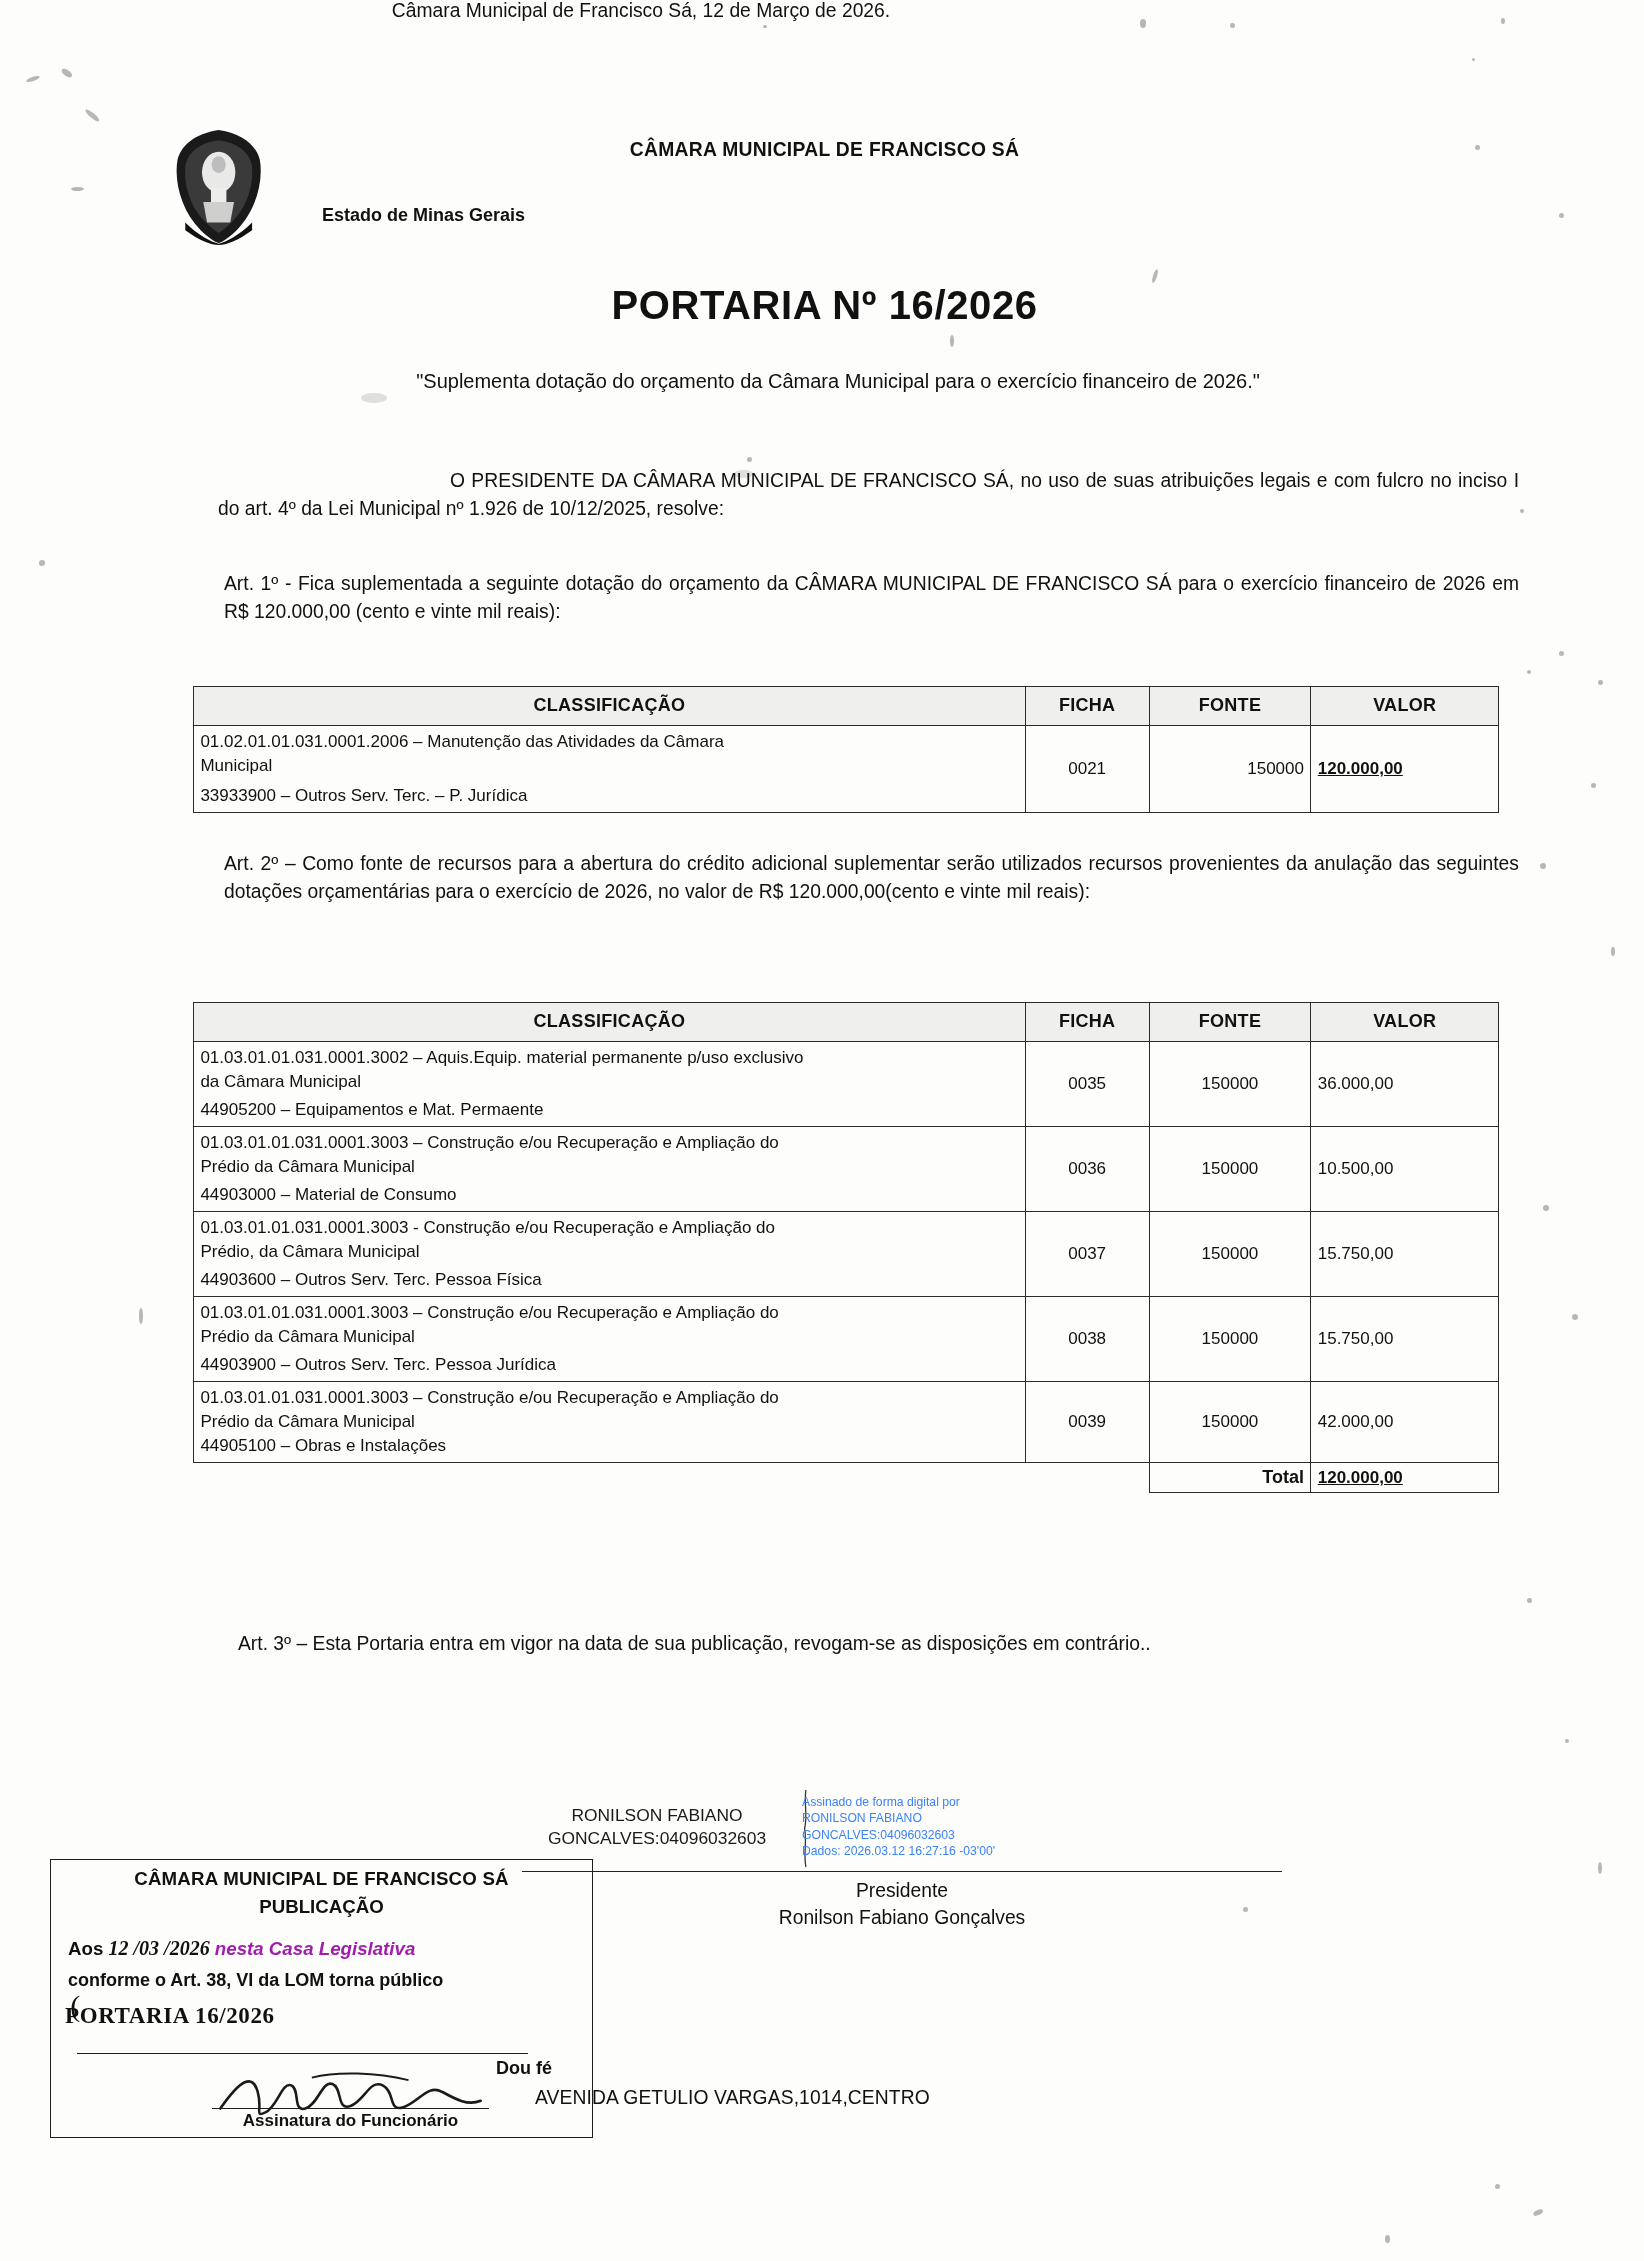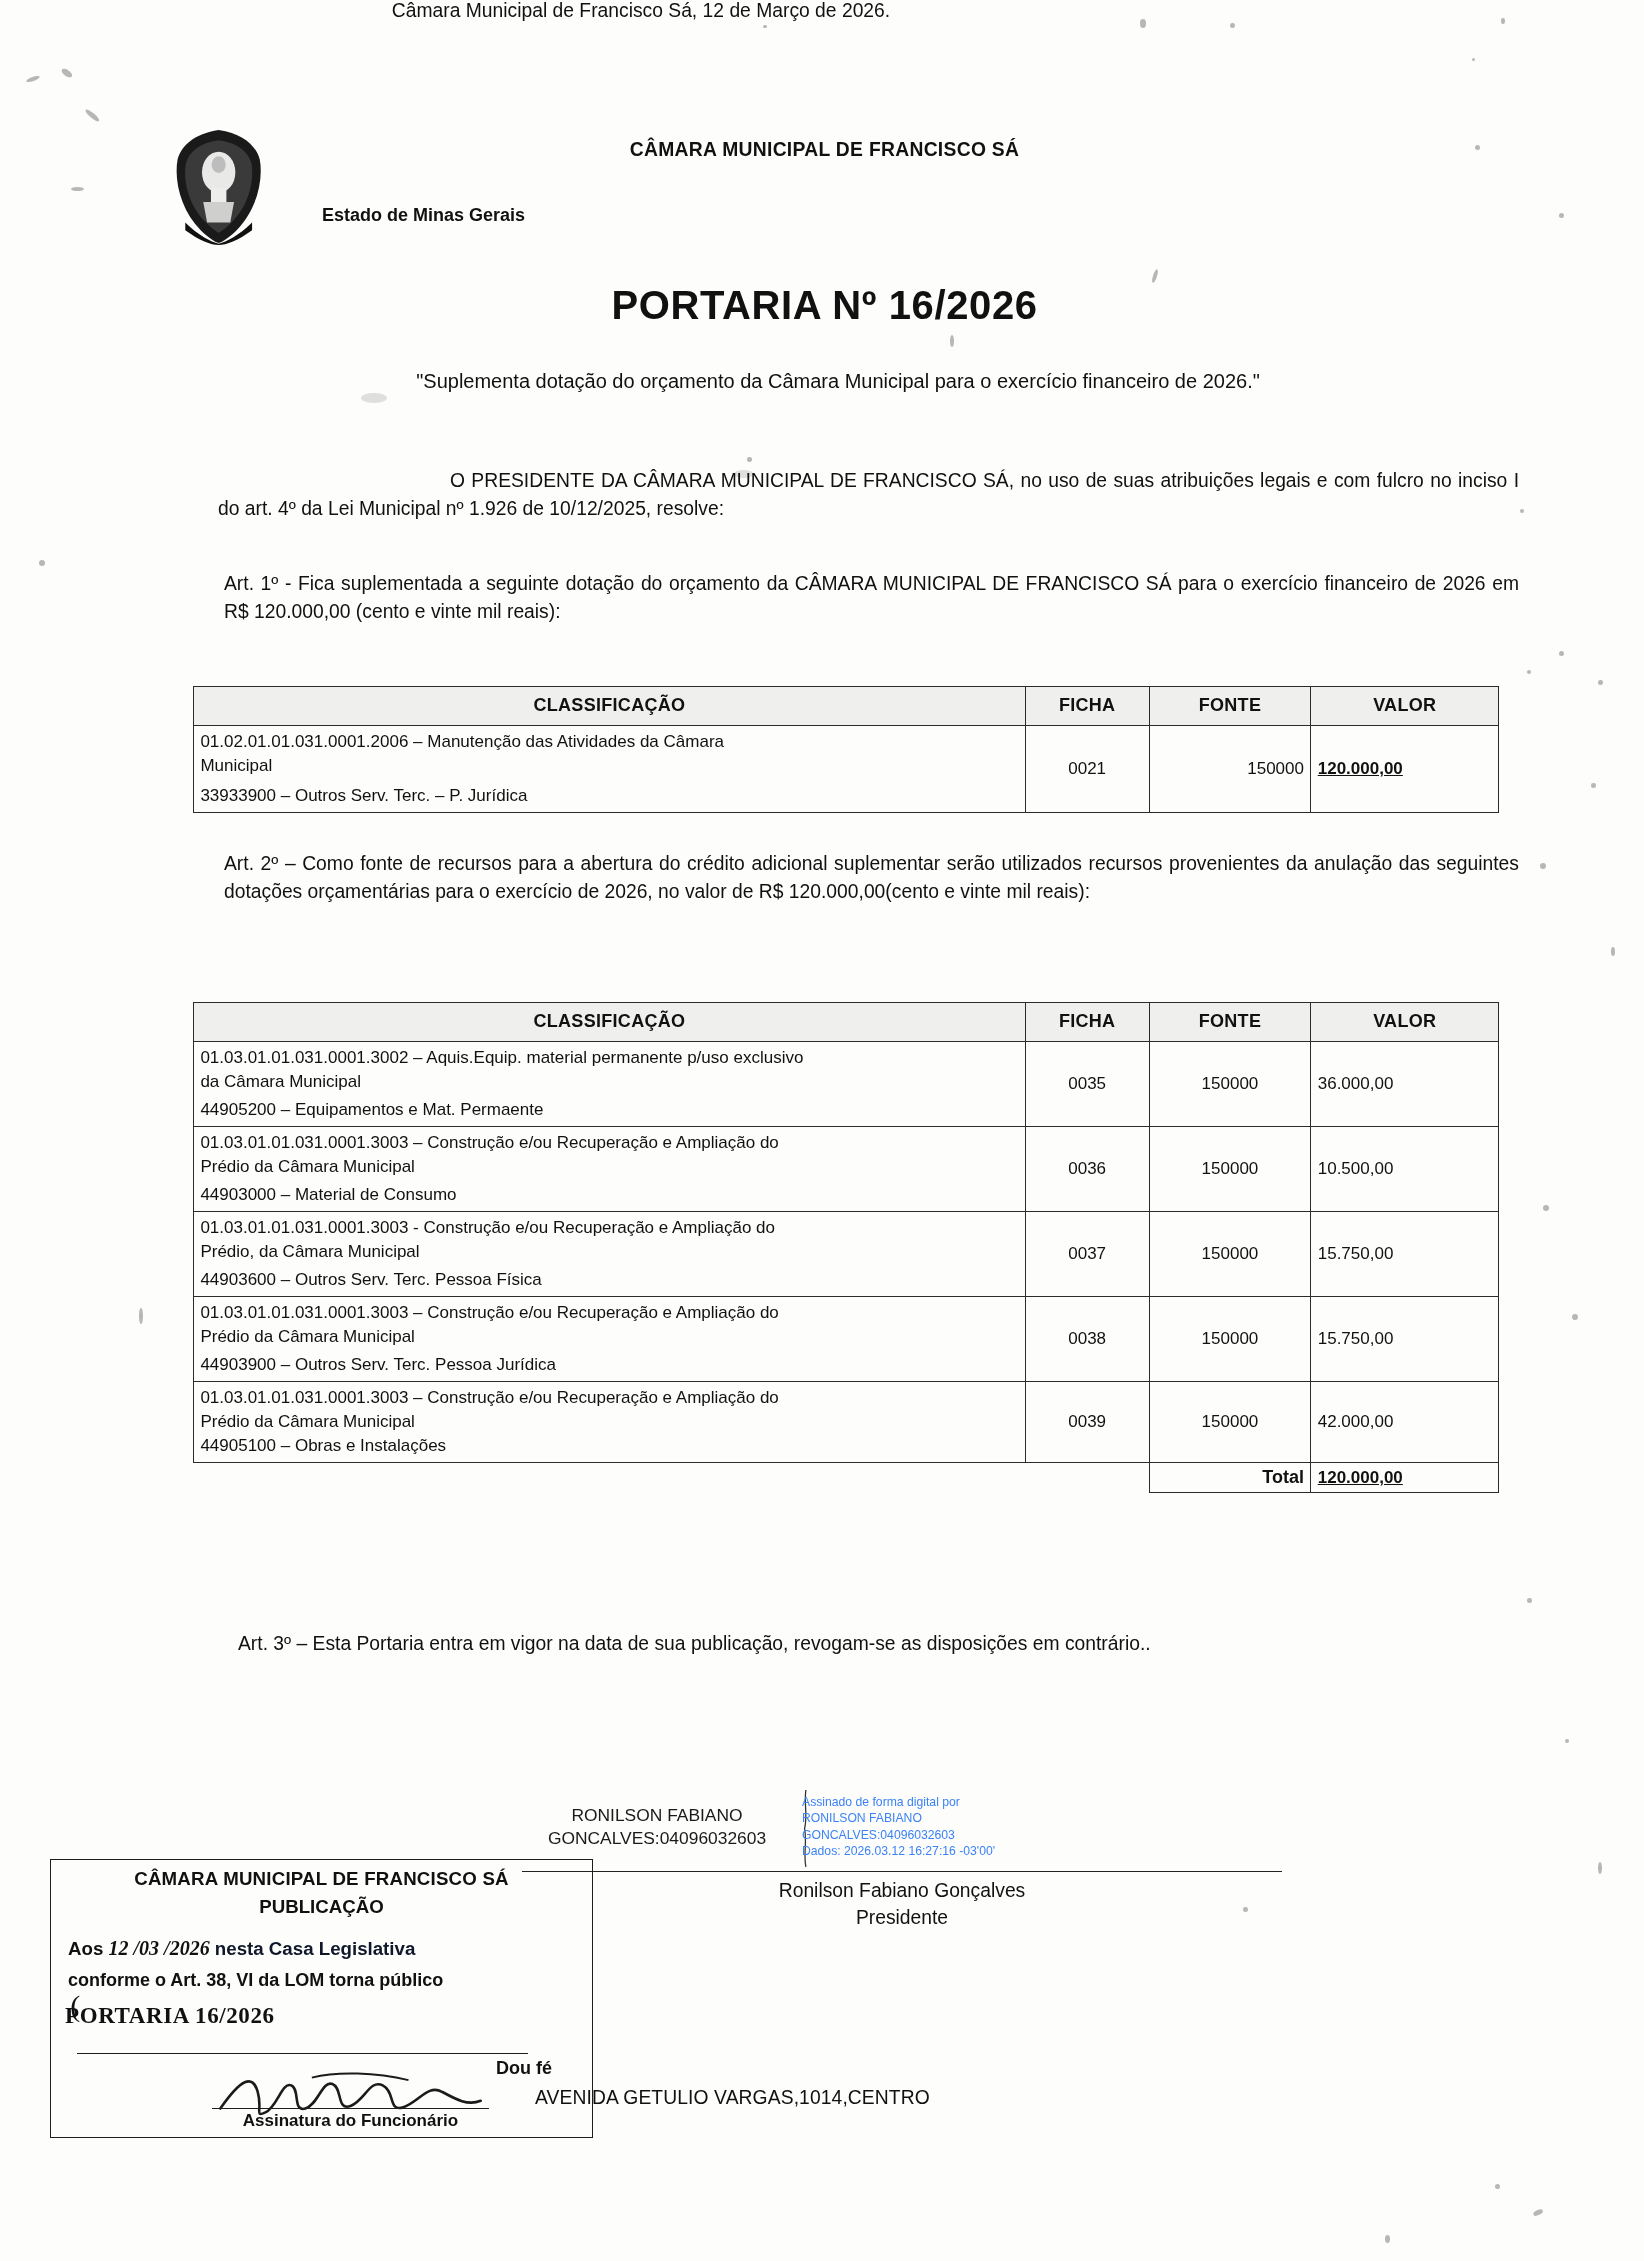--- a/index.html
+++ b/index.html
@@ -256,21 +256,21 @@
     font-size: 20px;
     color: #111;
   }
   .stamp-line2 {
     position: absolute;
     left: 17px;
     top: 110px;
     font-size: 18px;
     font-weight: bold;
   }
-  .stamp-faded { color: #0f172a; }
+  .stamp-faded { color: #a21caf; font-style: italic; }
   .stamp-line3 {
     position: absolute;
     left: 14px;
     top: 143px;
     font-family: "Liberation Serif", serif;
     font-size: 23px;
     font-weight: bold;
     letter-spacing: 0.6px;
   }
   .stamp-rule {
@@ -494,22 +494,22 @@
 
     <div class="sig-digital">
       <div>Assinado de forma digital por</div>
       <div>RONILSON FABIANO</div>
       <div>GONCALVES:04096032603</div>
       <div>Dados: 2026.03.12 16:27:16 -03'00'</div>
     </div>
 
     <div class="sig-line"></div>
     <div class="sig-under">
+      <div>Presidente</div>
       <div>Ronilson Fabiano Gonçalves</div>
-      <div>Presidente</div>
     </div>
 
     <div class="footer-addr">AVENIDA GETULIO VARGAS,1014,CENTRO</div>
 
     <div class="stamp">
       <div class="stamp-title">CÂMARA MUNICIPAL DE FRANCISCO SÁ</div>
       <div class="stamp-sub">PUBLICAÇÃO</div>
 
       <div class="stamp-line1">
         <span>Aos</span>

